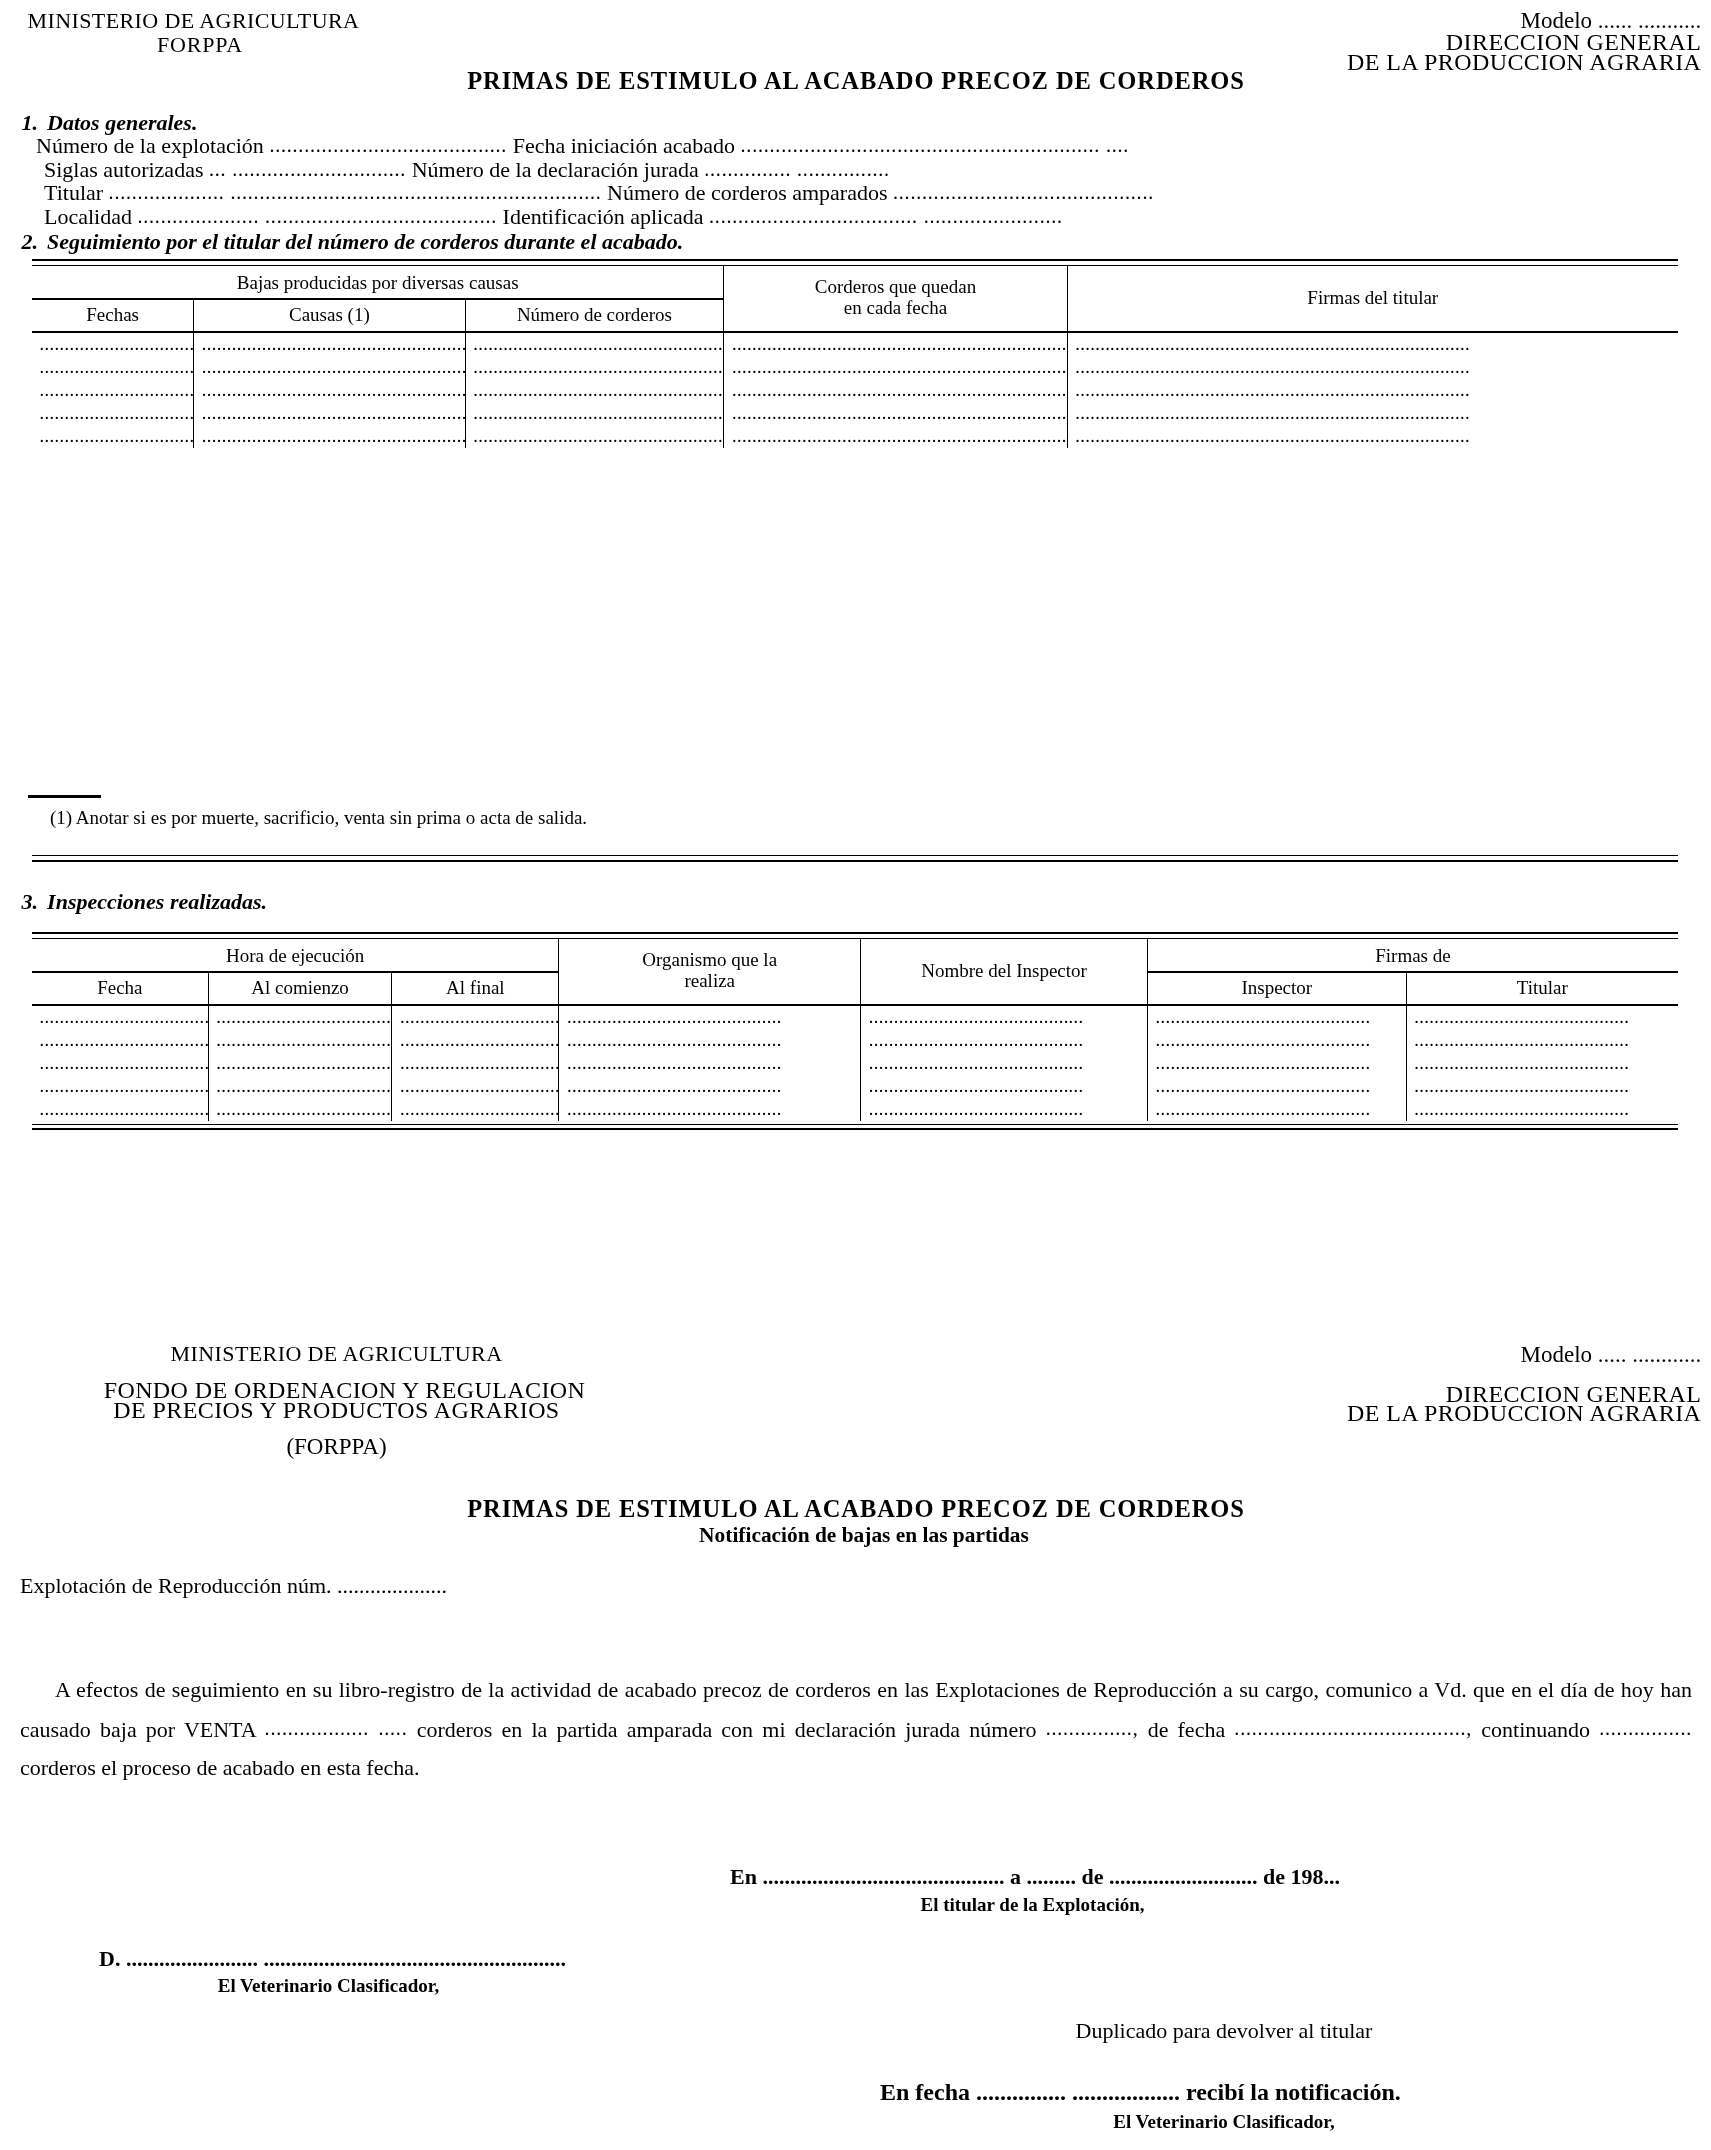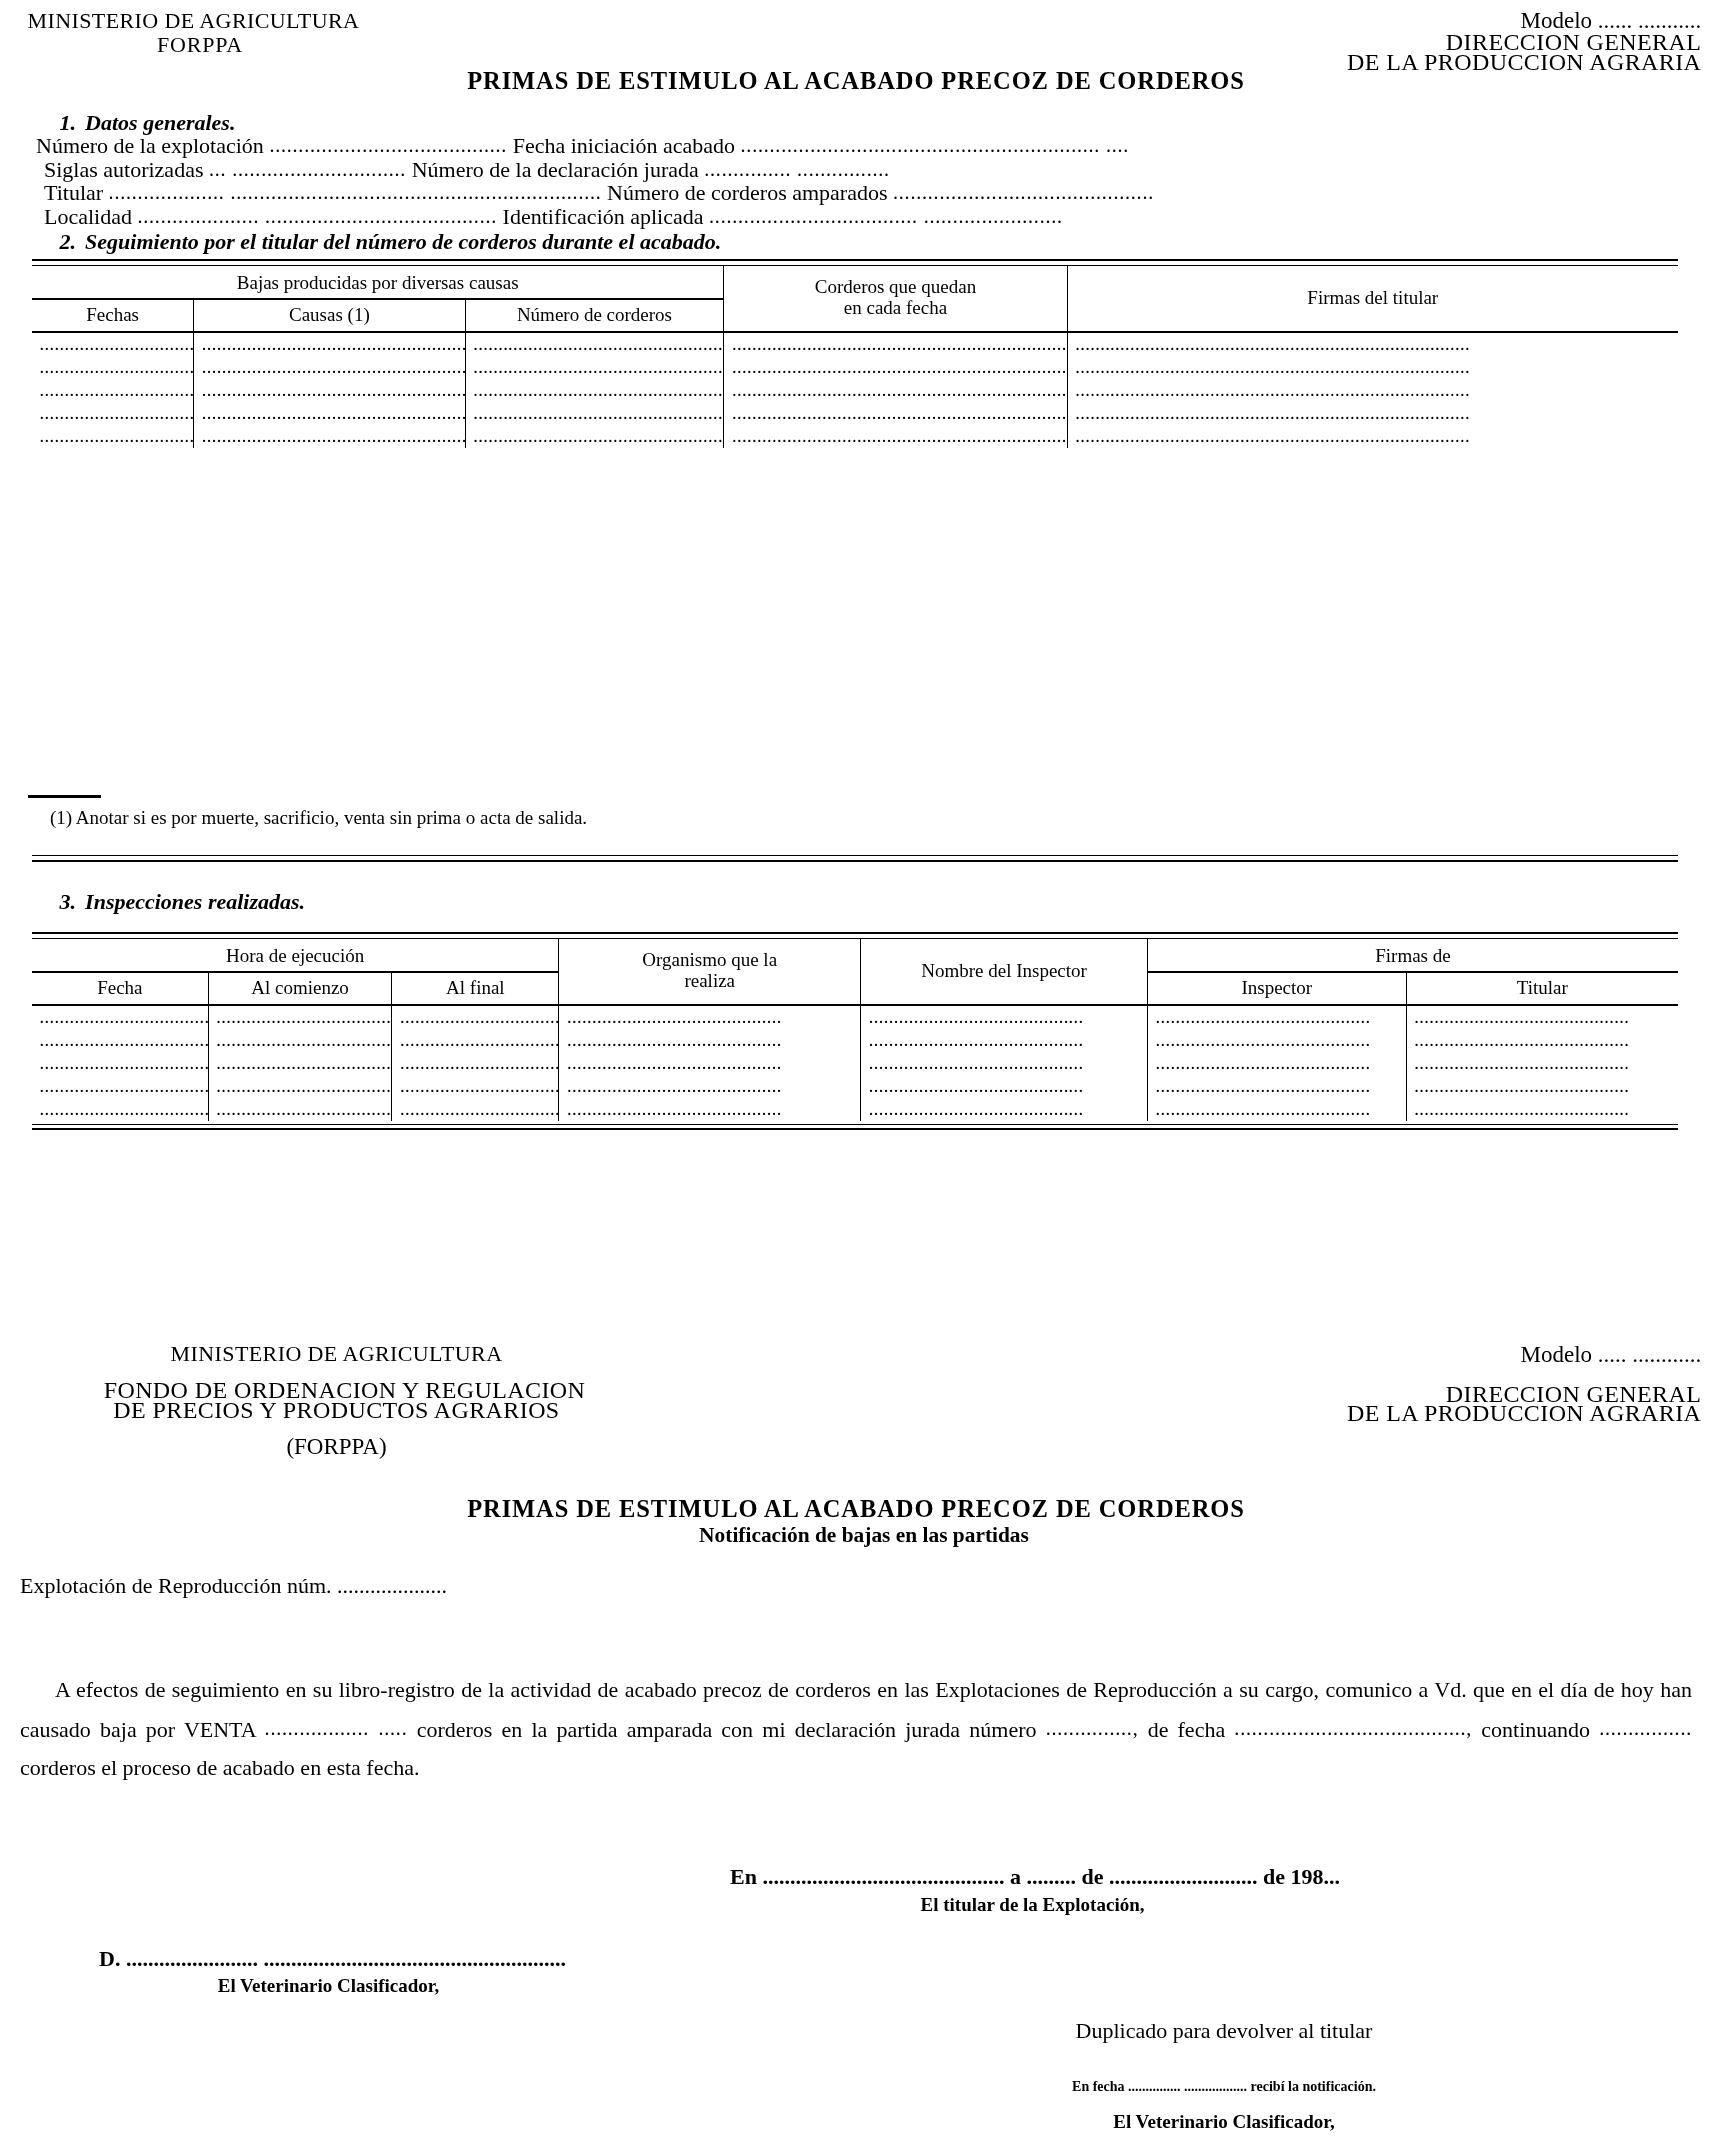--- a/index.html
+++ b/index.html
@@ -30,21 +30,21 @@
   #form1-ministerio { left: 27.5px; top: 7.6px; font-size: 22px; letter-spacing: 0.4px; }
   #form1-forppa { left: 157px; top: 32px; font-size: 22px; letter-spacing: 0.8px; }
   #form1-modelo { right: 10.7px; top: 7.6px; font-size: 23px; }
   #form1-dg1 { right: 10.7px; top: 29px; font-size: 24px; letter-spacing: 0.4px; }
   #form1-dg2 { right: 10.7px; top: 49px; font-size: 24px; letter-spacing: 0.4px; }
 
   #form1-title { left: 0; right: 0; top: 67px; font-size: 24.5px; font-weight: bold; letter-spacing: 0.9px; }
   #form1-subtitle { left: 0; right: 0; top: 92px; font-size: 21.4px; font-weight: bold; }
 
   
-  .sec-head { position: absolute; font-size: 22px; margin-left: 38px; }
+  .sec-head { position: absolute; font-size: 22px; }
   .sec-num { font-weight: bold; font-style: italic; }
   .sec-txt { font-style: italic; font-weight: bold; margin-left: 9.2px; }
 
   #sec1 { left: 21.4px; top: 110px; }
   #sec2 { left: 21.4px; top: 229px; }
   #sec3 { left: 21.4px; top: 492px; }
 
   
   .dg-row { position: absolute; font-size: 22px; white-space: nowrap; }
   #dg-r1 { left: 36px; top: 133px; }
@@ -102,21 +102,21 @@
     text-align: justify;
     text-indent: 35px;
   }
   #f2-para > span { display: inline; }
 
   #f2-en { position: absolute; left: 730px; top: 1864px; font-size: 22px; font-weight: bold; }
   #f2-titular-sub { position: absolute; left: 765px; top: 1894px; width: 535px; text-align: center; font-size: 19px; font-weight: bold; }
   #f2-d { position: absolute; left: 99px; top: 1946px; font-size: 22px; font-weight: bold; }
   #f2-vet-sub { position: absolute; left: 61px; top: 1975px; width: 535px; text-align: center; font-size: 19px; font-weight: bold; }
   #f2-dup { position: absolute; left: 880px; top: 2018px; width: 688px; text-align: center; font-size: 22px; }
-  #f2-enfecha { position: absolute; left: 880px; top: 2079px; width: 688px; text-align: center; font-size: 14px; font-weight: bold; }
+  #f2-enfecha { position: absolute; left: 880px; top: 2079px; width: 688px; text-align: left; font-size: 24px; font-weight: bold; }
   #f2-vet-sub2 { position: absolute; left: 880px; top: 2111px; width: 688px; text-align: center; font-size: 19px; font-weight: bold; }
 </style>
 </head>
 <body>
 
 <div class="page">
 
   <div class="t" id="form1-ministerio">MINISTERIO DE AGRICULTURA</div>
   <div class="t" id="form1-forppa">FORPPA</div>
   <div class="t" id="form1-modelo">Modelo ...... ...........</div>

